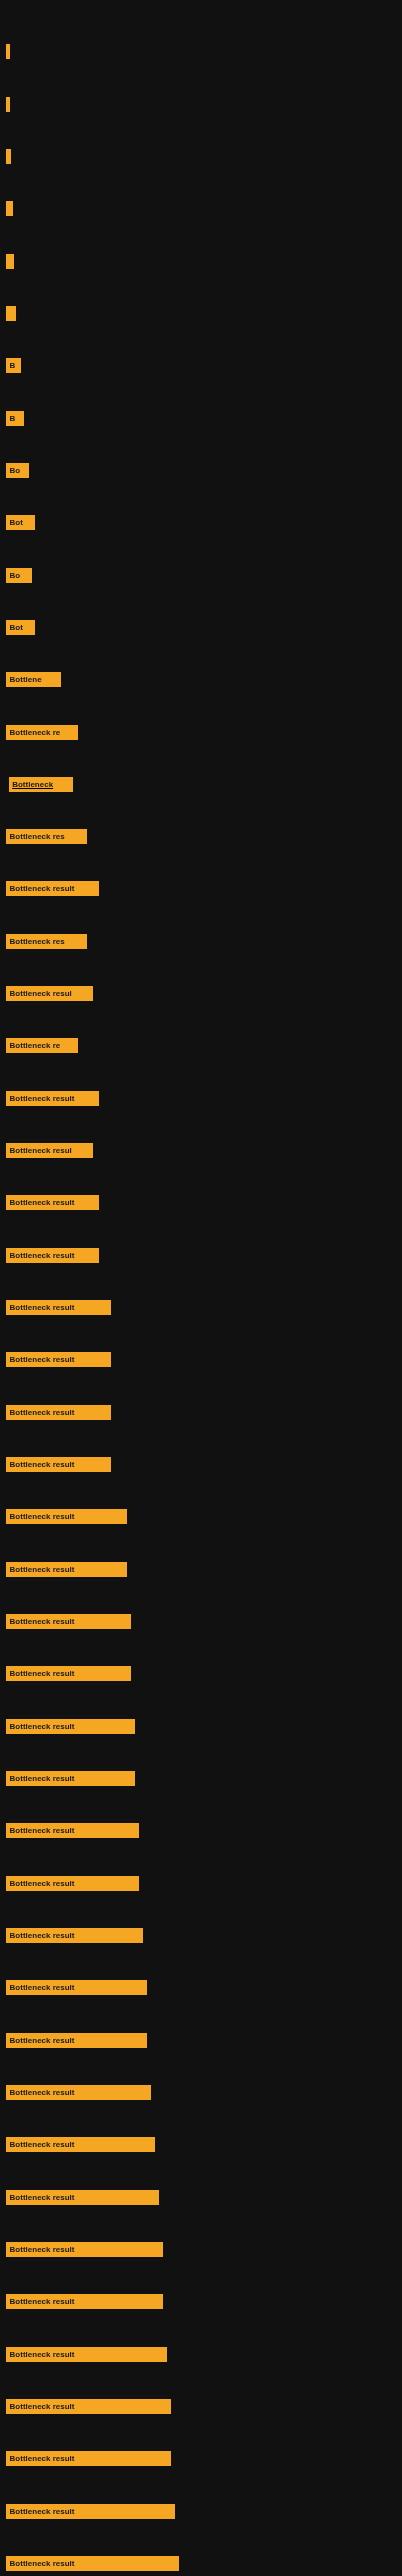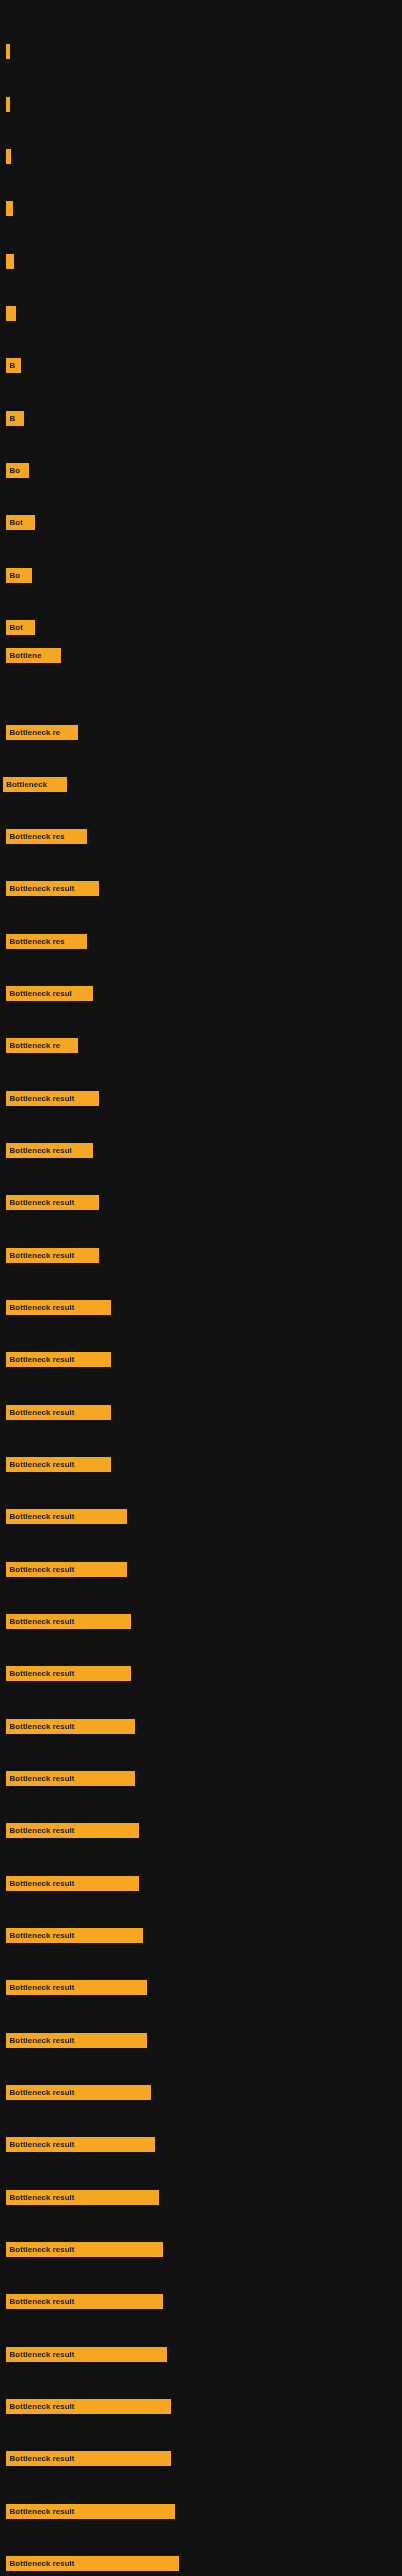--- a/index.html
+++ b/index.html
@@ -88,31 +88,31 @@
     <div class="bar-row" style="top: 568px; left: 6.4px;">
       <div class="bar" style="width: 26px;">
         <span class="bar-label">Bo</span>
       </div>
     </div>
     <div class="bar-row" style="top: 620px; left: 6.4px;">
       <div class="bar" style="width: 29px;">
         <span class="bar-label">Bot</span>
       </div>
     </div>
-    <div class="bar-row" style="top: 648px; left: 6.4px;">
+    <div class="bar-row" style="top: 672px; left: 6.4px;">
       <div class="bar" style="width: 55px;">
         <span class="bar-label">Bottlene</span>
       </div>
     </div>
     <div class="bar-row" style="top: 725px; left: 6.4px;">
       <div class="bar" style="width: 72px;">
         <span class="bar-label">Bottleneck re</span>
       </div>
     </div>
-    <div class="bar-row" style="top: 777px; left: 3px;">
+    <div class="bar-row" style="top: 777px; left: 9px; text-decoration: underline;">
       <div class="bar" style="width: 64px;">
         <span class="bar-label">Bottleneck</span>
       </div>
     </div>
     <div class="bar-row" style="top: 829px; left: 6.4px;">
       <div class="bar" style="width: 81px;">
         <span class="bar-label">Bottleneck res</span>
       </div>
     </div>
     <div class="bar-row" style="top: 881px; left: 6.4px;">

